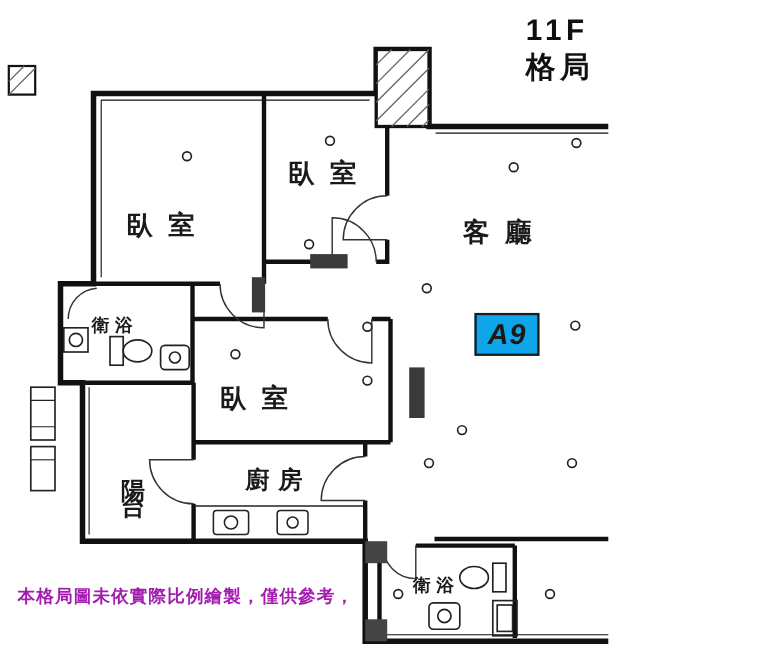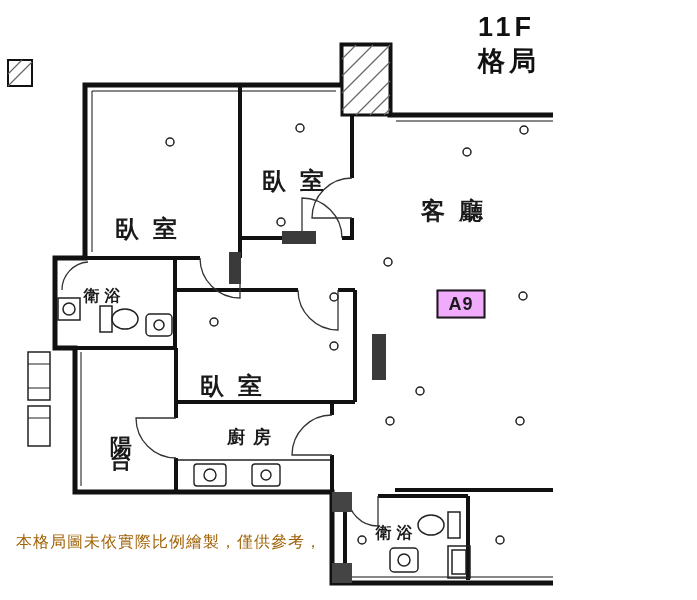--- a/index.html
+++ b/index.html
@@ -6,34 +6,34 @@
   .stage{
     position:relative;width:553px;height:600px;background:#ffffff;
     font-family:"Liberation Sans","DejaVu Sans",sans-serif;color:#1a1a1a;
     overflow:hidden;
   }
   .stage svg{position:absolute;left:0;top:0;}
   .lbl{
     position:absolute;transform:translate(-50%,-50%);
     white-space:nowrap;font-weight:700;color:#1a1a1a;
   }
-  .room{font-size:24px;letter-spacing:14px;padding-left:14px;margin-top:24px;}
+  .room{font-size:24px;letter-spacing:14px;padding-left:14px;}
   .small-room{font-size:16px;letter-spacing:5px;padding-left:5px;}
-  .kitchen{font-size:18px;letter-spacing:8px;padding-left:8px;}
+  .kitchen{font-size:22px;letter-spacing:8px;padding-left:8px;}
   .vertical{writing-mode:vertical-rl;letter-spacing:12px;padding-top:12px;font-size:22px;}
   .title{
     position:absolute;left:478px;top:12px;font-size:27px;font-weight:700;
     letter-spacing:4px;color:#111;
   }
   .unit-box{
-    border:2px solid #1a1a1a;padding:2px 10px;font-size:18px;font-weight:700;
-    background:#f0abfc;letter-spacing:1px;
+    border:2px solid #1a1a1a;padding:2px 10px;font-size:26px;font-weight:700;
+    background:#0ea5e9;letter-spacing:1px;font-style:italic;
   }
   .footer-line{
-    position:absolute;font-size:16px;font-weight:400;letter-spacing:1px;color:#a16207;
+    position:absolute;font-size:16px;font-weight:700;letter-spacing:1px;color:#a21caf;
   }
 </style>
 </head>
 <body>
 
 <div class="stage">
 
   <svg width="697" height="600" viewBox="0 0 697 600">
 
     <g stroke="#111" stroke-width="5" fill="none" stroke-linejoin="miter">
@@ -146,21 +146,21 @@
     <g>
       <line x1="695" y1="551" x2="660" y2="551" stroke="#111" stroke-width="4"></line>
       <polygon points="646,551 663,543 663,559" fill="#111"></polygon>
     </g>
   </svg>
 
   <div class="title">11F 格局</div>
 
   <div class="lbl room" style="left:146px;top:205px;">臥室</div>
   <div class="lbl room" style="left:293px;top:157px;">臥室</div>
-  <div class="lbl room" style="left:452px;top:187px;text-align:center;">客廳</div>
+  <div class="lbl room" style="left:452px;top:211px;text-align:center;">客廳</div>
   <div class="lbl room" style="left:231px;top:362px;">臥室</div>
   <div class="lbl kitchen" style="left:249px;top:437px;">廚房</div>
   <div class="lbl small-room" style="left:102px;top:296px;">衛浴</div>
   <div class="lbl small-room" style="left:394px;top:533px;">衛浴</div>
   <div class="lbl vertical" style="left:121px;top:425px;">陽台</div>
 
   <div class="lbl unit-box" style="left:461px;top:304px;">A9</div>
 
   <div class="footer-line" style="left:16px;top:532px;">本格局圖未依實際比例繪製，僅供參考，</div>
 

